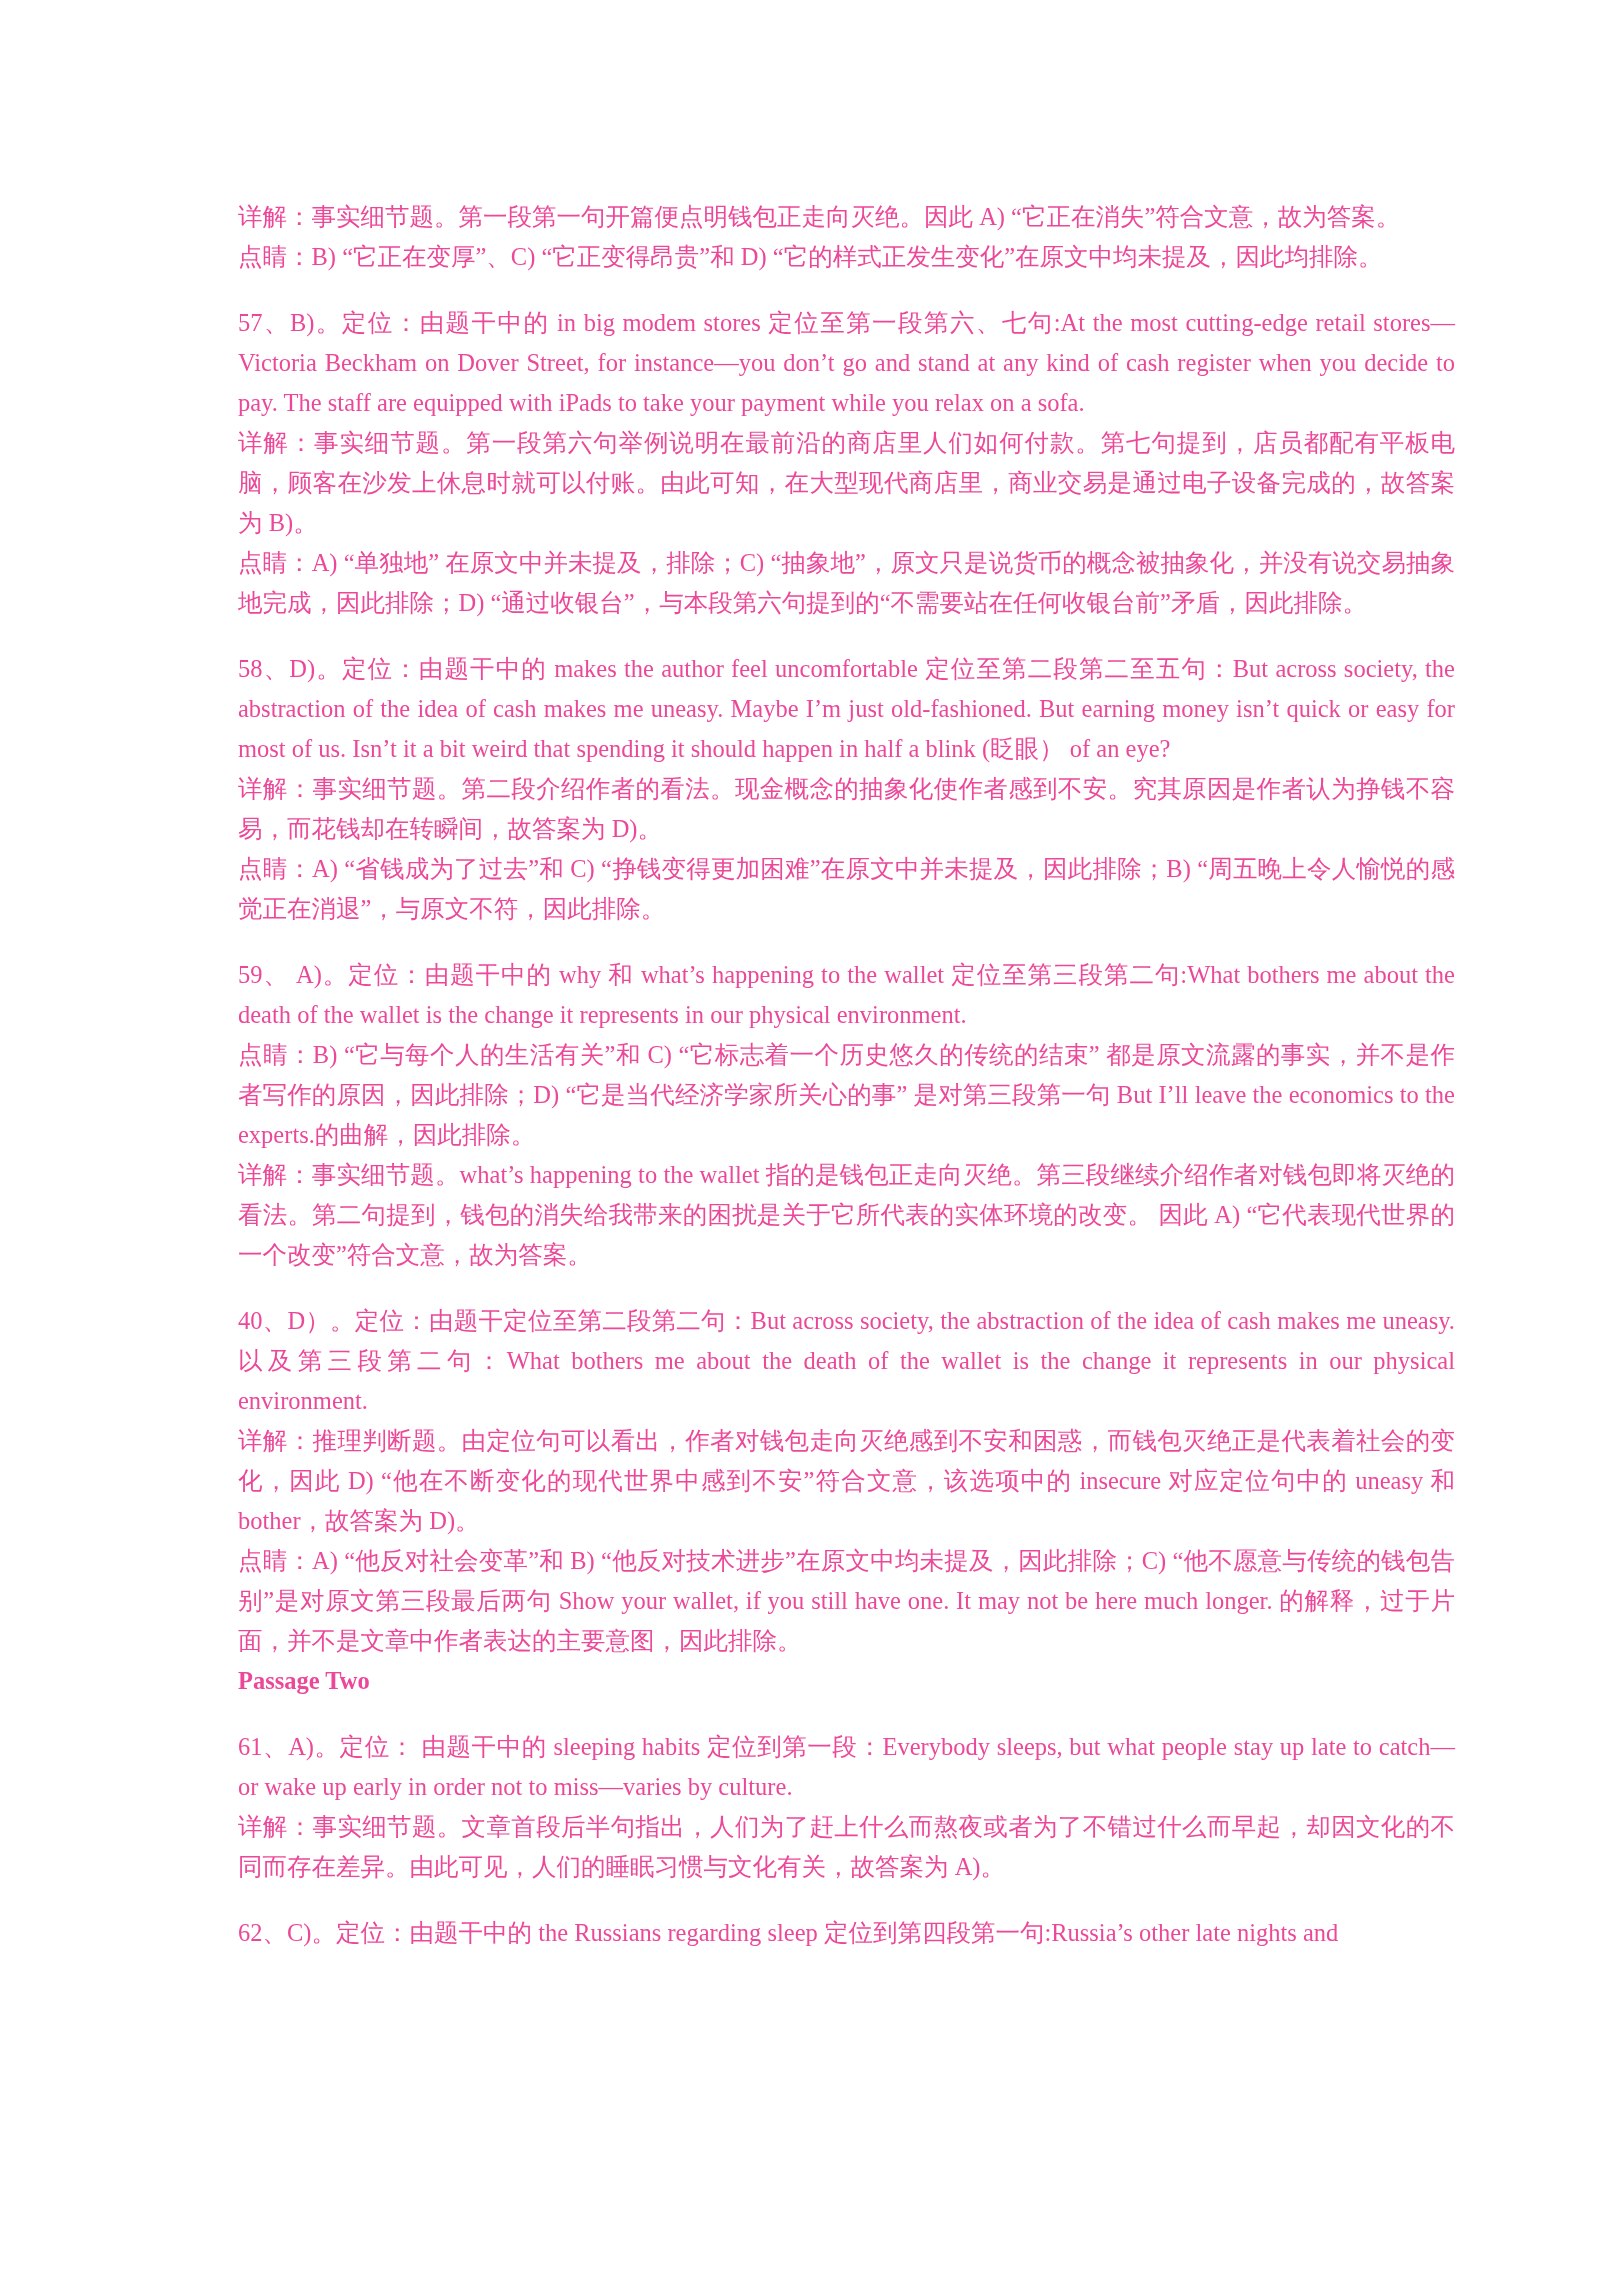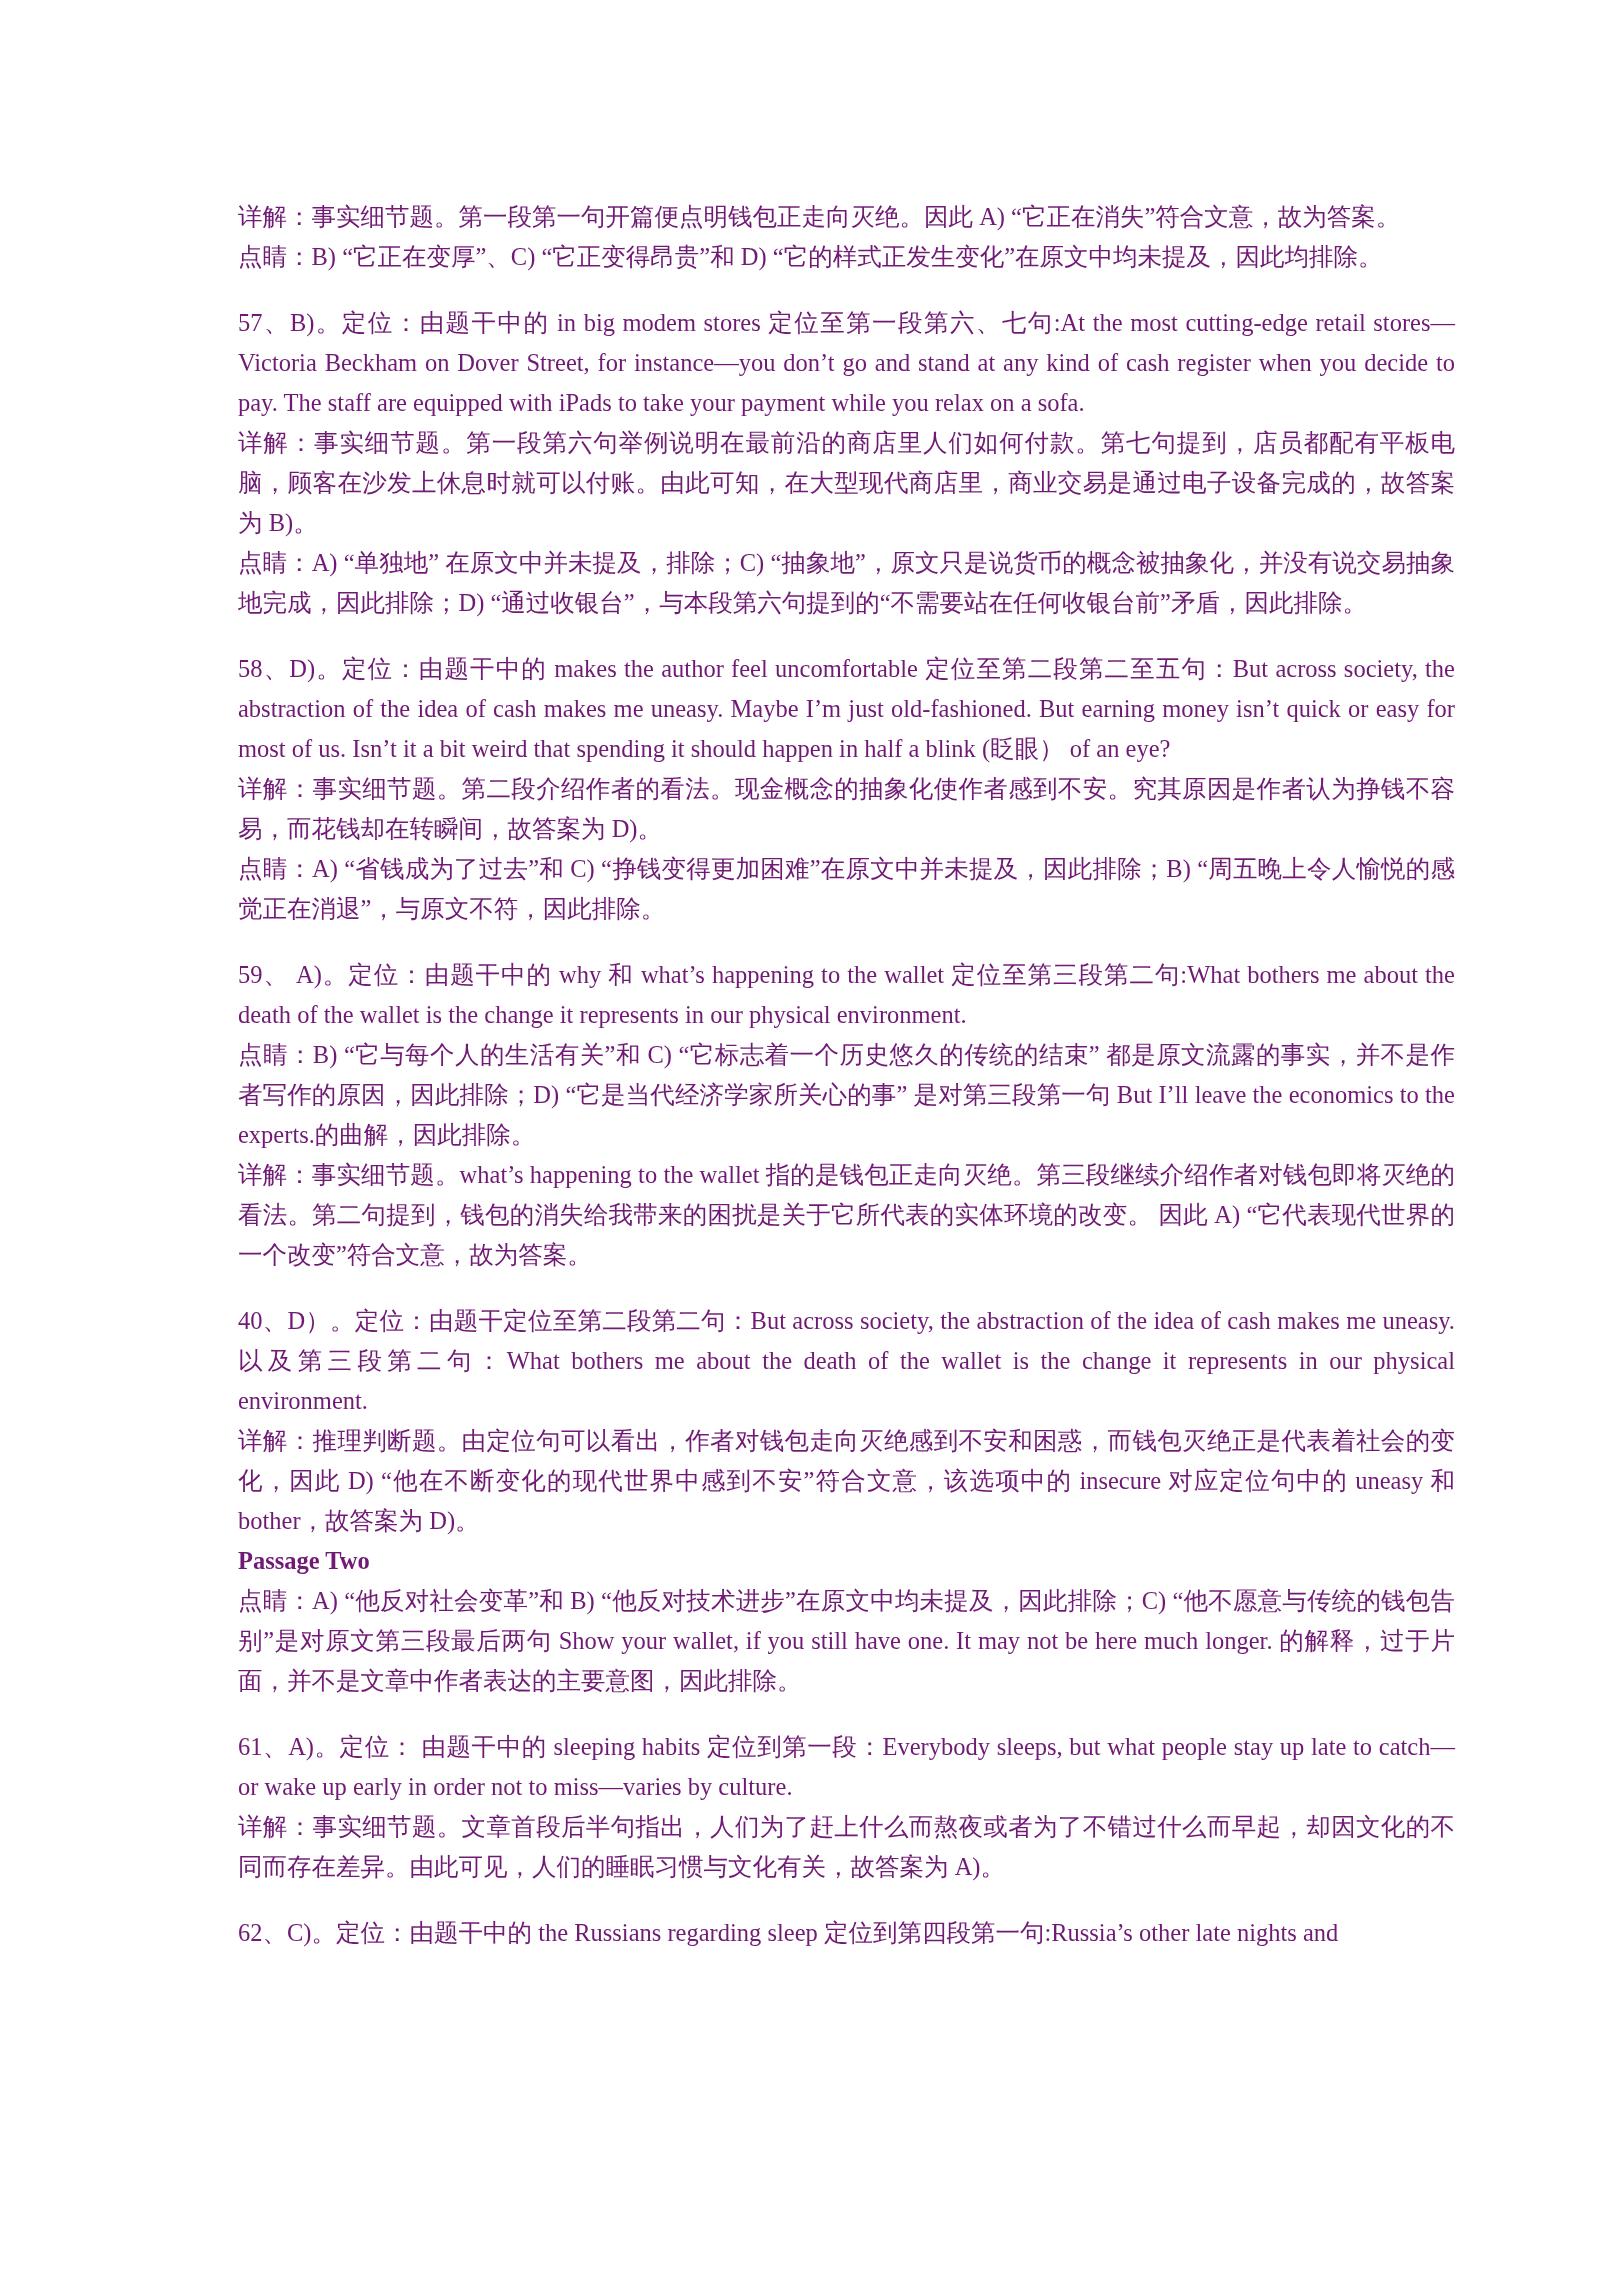--- a/index.html
+++ b/index.html
@@ -11,21 +11,21 @@
     overflow: hidden;
   }
   .content {
     position: absolute;
     left: 238px;
     top: 197px;
     width: 1217px;
     font-family: "Liberation Serif", "DejaVu Serif", serif;
     font-size: 24.5px;
     line-height: 40px;
-    color: #701a75;
+    color: #ec4899;
     text-align: justify;
   }
   .para { margin: 0; }
   .q-start { margin-top: 26px; }
   .heading { font-weight: bold; }
 </style>
 </head>
 <body>
 
 <div class="page">
@@ -36,20 +36,20 @@
     <p class="para">详解：事实细节题。第一段第六句举例说明在最前沿的商店里人们如何付款。第七句提到，店员都配有平板电脑，顾客在沙发上休息时就可以付账。由此可知，在大型现代商店里，商业交易是通过电子设备完成的，故答案为 B)。</p>
     <p class="para">点睛：A) “单独地” 在原文中并未提及，排除；C) “抽象地”，原文只是说货币的概念被抽象化，并没有说交易抽象地完成，因此排除；D) “通过收银台”，与本段第六句提到的“不需要站在任何收银台前”矛盾，因此排除。</p>
     <p class="para q-start">58、D)。定位：由题干中的 makes the author feel uncomfortable 定位至第二段第二至五句：But across society, the abstraction of the idea of cash makes me uneasy. Maybe I’m just old-fashioned. But earning money isn’t quick or easy for most of us. Isn’t it a bit weird that spending it should happen in half a blink (眨眼） of an eye?</p>
     <p class="para">详解：事实细节题。第二段介绍作者的看法。现金概念的抽象化使作者感到不安。究其原因是作者认为挣钱不容易，而花钱却在转瞬间，故答案为 D)。</p>
     <p class="para">点睛：A) “省钱成为了过去”和 C) “挣钱变得更加困难”在原文中并未提及，因此排除；B) “周五晚上令人愉悦的感觉正在消退”，与原文不符，因此排除。</p>
     <p class="para q-start">59、 A)。定位：由题干中的 why 和 what’s happening to the wallet 定位至第三段第二句:What bothers me about the death of the wallet is the change it represents in our physical environment.</p>
     <p class="para">点睛：B) “它与每个人的生活有关”和 C) “它标志着一个历史悠久的传统的结束” 都是原文流露的事实，并不是作者写作的原因，因此排除；D) “它是当代经济学家所关心的事” 是对第三段第一句 But I’ll leave the economics to the experts.的曲解，因此排除。</p>
     <p class="para">详解：事实细节题。what’s happening to the wallet 指的是钱包正走向灭绝。第三段继续介绍作者对钱包即将灭绝的看法。第二句提到，钱包的消失给我带来的困扰是关于它所代表的实体环境的改变。 因此 A) “它代表现代世界的一个改变”符合文意，故为答案。</p>
     <p class="para q-start">40、D）。定位：由题干定位至第二段第二句：But across society, the abstraction of the idea of cash makes me uneasy.以及第三段第二句：What bothers me about the death of the wallet is the change it represents in our physical environment.</p>
     <p class="para">详解：推理判断题。由定位句可以看出，作者对钱包走向灭绝感到不安和困惑，而钱包灭绝正是代表着社会的变化，因此 D) “他在不断变化的现代世界中感到不安”符合文意，该选项中的 insecure 对应定位句中的 uneasy 和 bother，故答案为 D)。</p>
+    <p class="para">点睛：A) “他反对社会变革”和 B) “他反对技术进步”在原文中均未提及，因此排除；C)  “他不愿意与传统的钱包告别”是对原文第三段最后两句 Show your wallet, if you still have one. It may not be here much longer. 的解释，过于片面，并不是文章中作者表达的主要意图，因此排除。</p>
     <p class="para heading">Passage Two</p>
-    <p class="para">点睛：A) “他反对社会变革”和 B) “他反对技术进步”在原文中均未提及，因此排除；C)  “他不愿意与传统的钱包告别”是对原文第三段最后两句 Show your wallet, if you still have one. It may not be here much longer. 的解释，过于片面，并不是文章中作者表达的主要意图，因此排除。</p>
     <p class="para q-start">61、A)。定位： 由题干中的 sleeping habits 定位到第一段：Everybody sleeps, but what people stay up late to catch—or wake up early in order not to miss—varies by culture.</p>
     <p class="para">详解：事实细节题。文章首段后半句指出，人们为了赶上什么而熬夜或者为了不错过什么而早起，却因文化的不同而存在差异。由此可见，人们的睡眠习惯与文化有关，故答案为 A)。</p>
     <p class="para q-start">62、C)。定位：由题干中的 the Russians regarding sleep 定位到第四段第一句:Russia’s other late nights and</p>
   </div>
 </div>
 
 
 </body></html>

